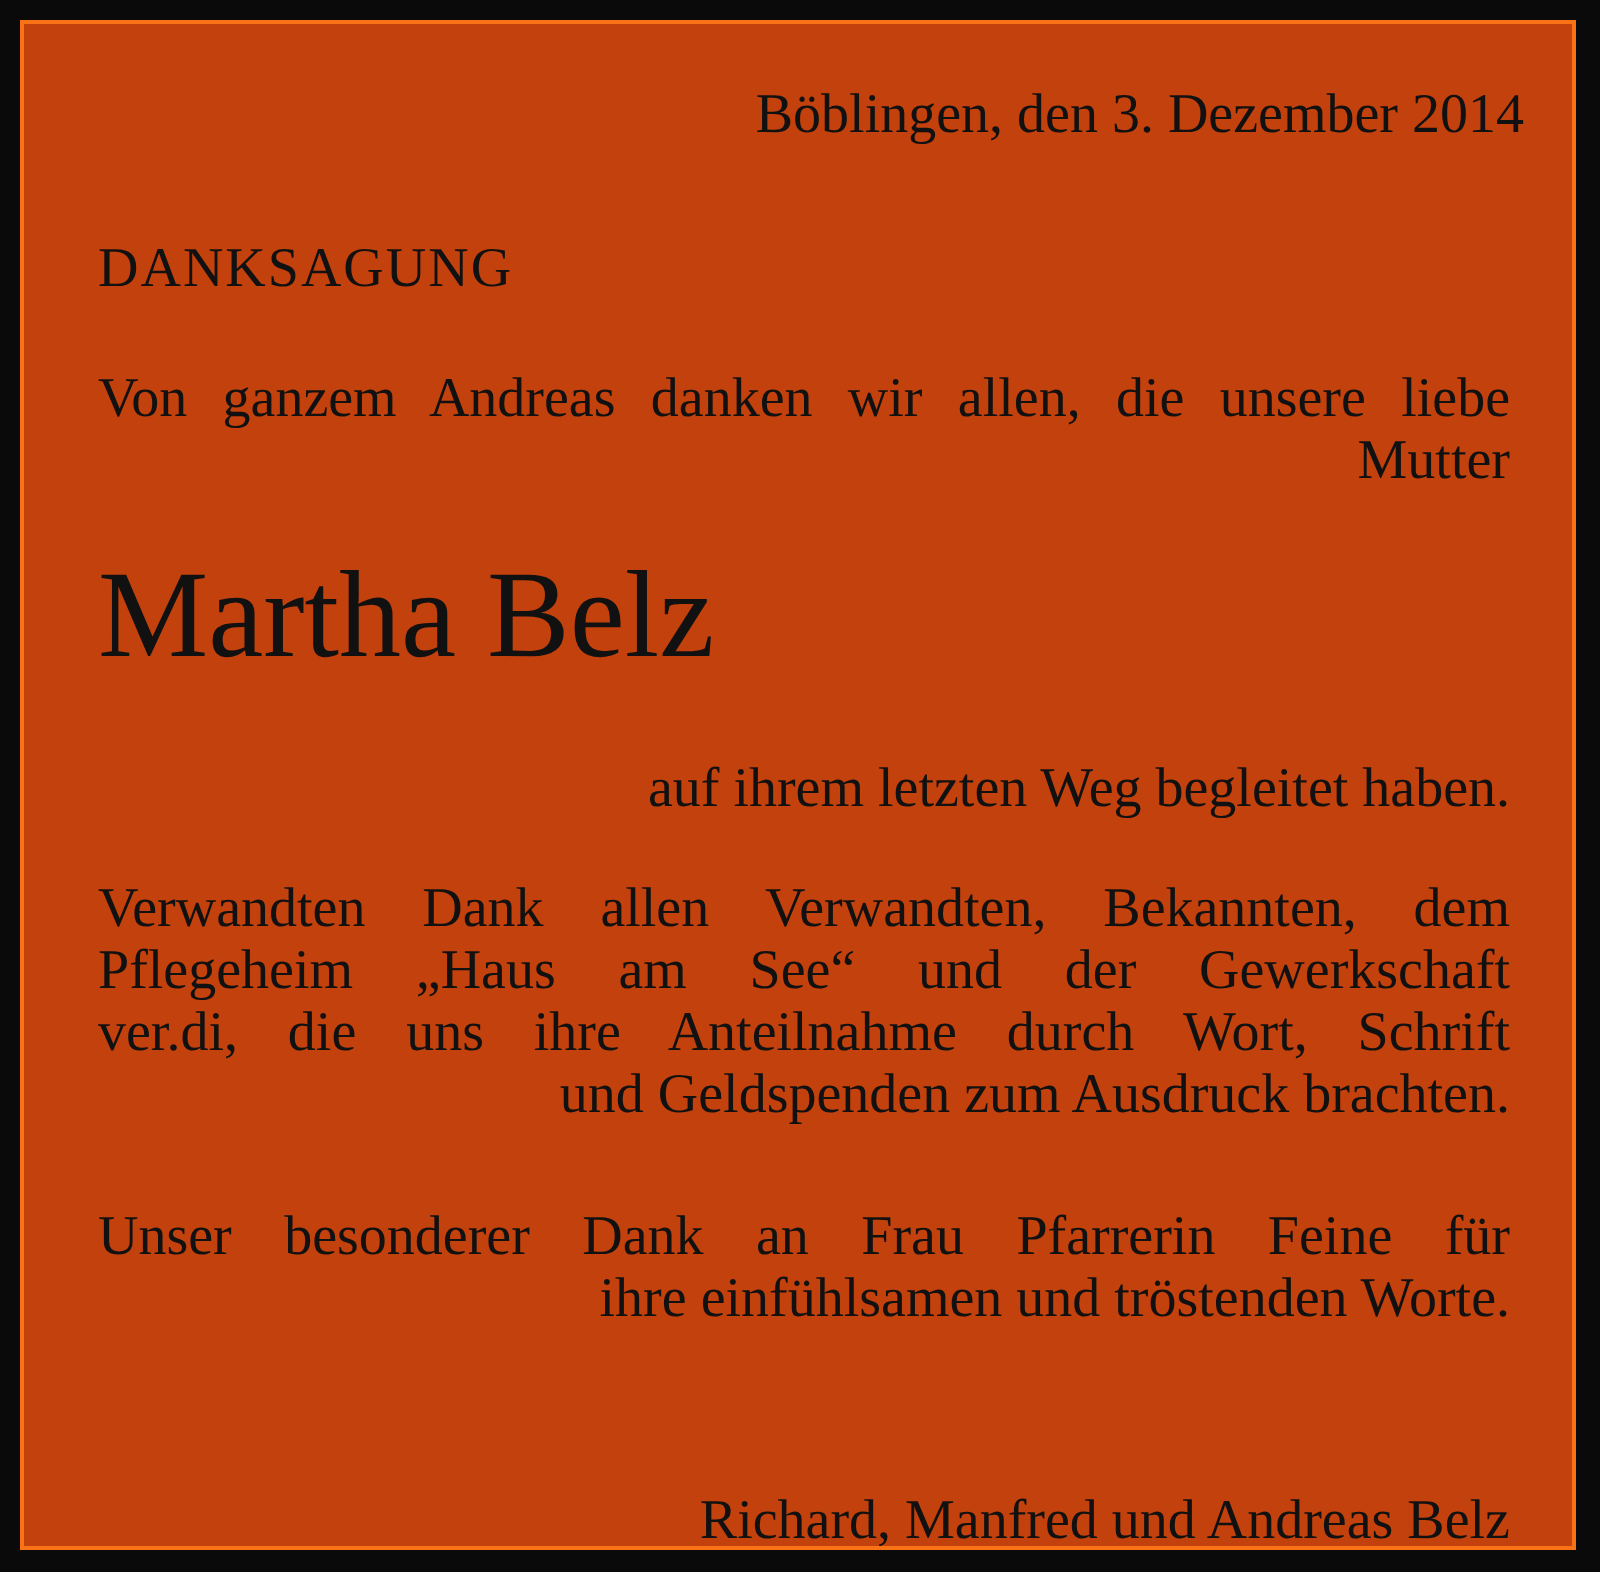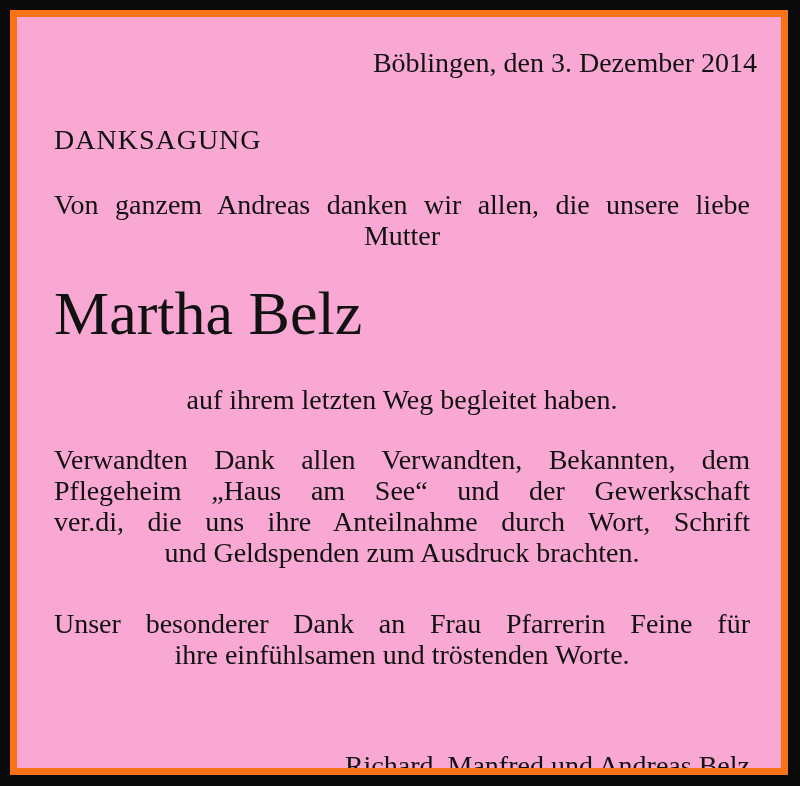--- a/index.html
+++ b/index.html
@@ -13,22 +13,22 @@
     position: relative;
     font-family: "Liberation Serif", "DejaVu Serif", serif;
     color: #111111;
   }
   .card {
     position: absolute;
     top: 10px;
     left: 10px;
     right: 12px;
     bottom: 11px;
-    background: #f9a8d4;
-    border: 7px solid #f97316;
+    background: #c2410c;
+    border: 2px solid #f97316;
     box-sizing: border-box;
     overflow: hidden;
   }
   .content {
     padding: 30px 31px 0 37px;
     font-size: 28px;
     line-height: 31px;
   }
   .dateline {
     text-align: right;
@@ -40,21 +40,21 @@
     letter-spacing: 1px;
   }
   .intro {
     margin-top: 34px;
   }
   .jl {
     text-align: justify;
     text-align-last: justify;
   }
   .ll {
-    text-align: center;
+    text-align: right;
   }
   .name {
     margin-top: 27px;
     font-size: 62px;
     line-height: 70px;
     text-align: left;
     white-space: nowrap;
   }
   .farewell {
     margin-top: 36px;

